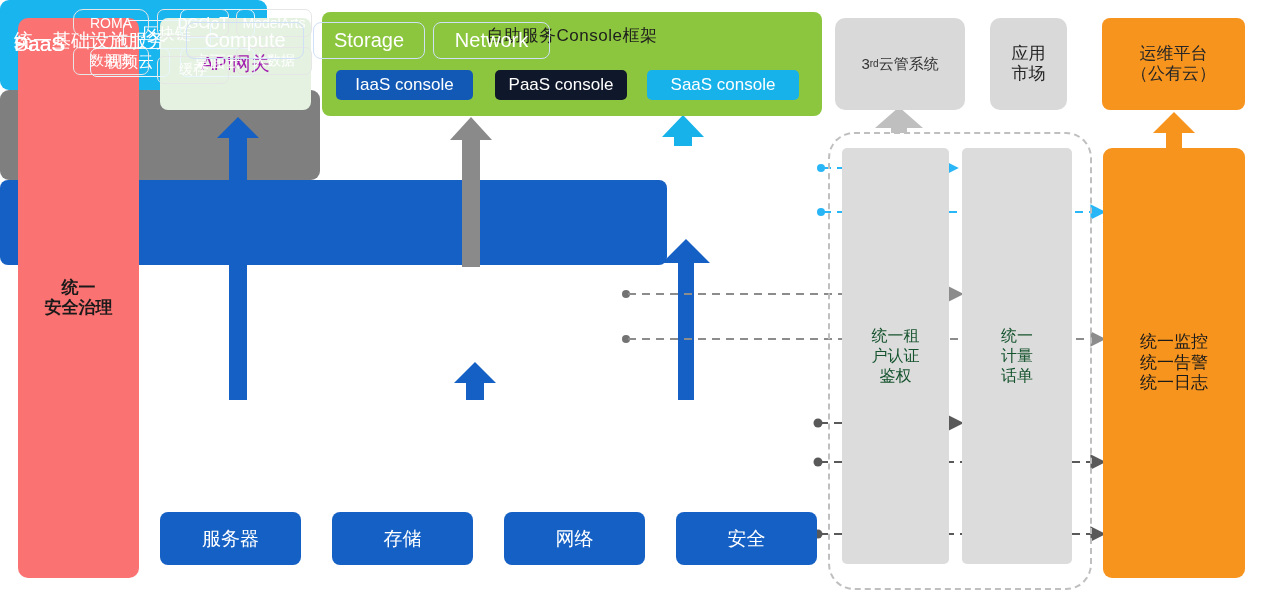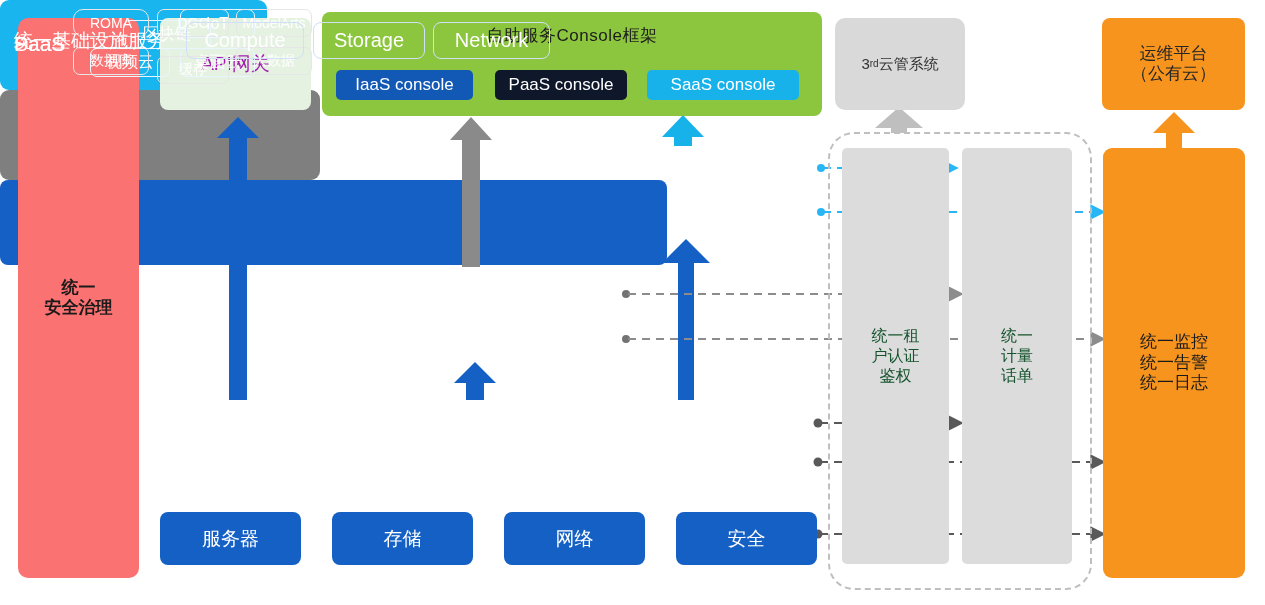--- a/index.html
+++ b/index.html
@@ -299,20 +299,24 @@
     </div>
     <div class="console-chip" id="chip-saas">
       <span>SaaS console</span>
     </div>
   </div>
 
   <div class="box" id="third-party">
     <span>3</span><sup>rd</sup><span>云管系统</span>
   </div>
 
+  <div class="box" id="app-market">
+    <span>应用
+市场</span>
+  </div>
 
   <div class="box" id="ops-platform-top">
     <span>运维平台
 （公有云）</span>
   </div>
 
   <div id="saas-box">
     <div id="saas-label">SaaS</div>
     <div class="saas-chip" id="saas-chip-0">
       <span>区块链</span>

